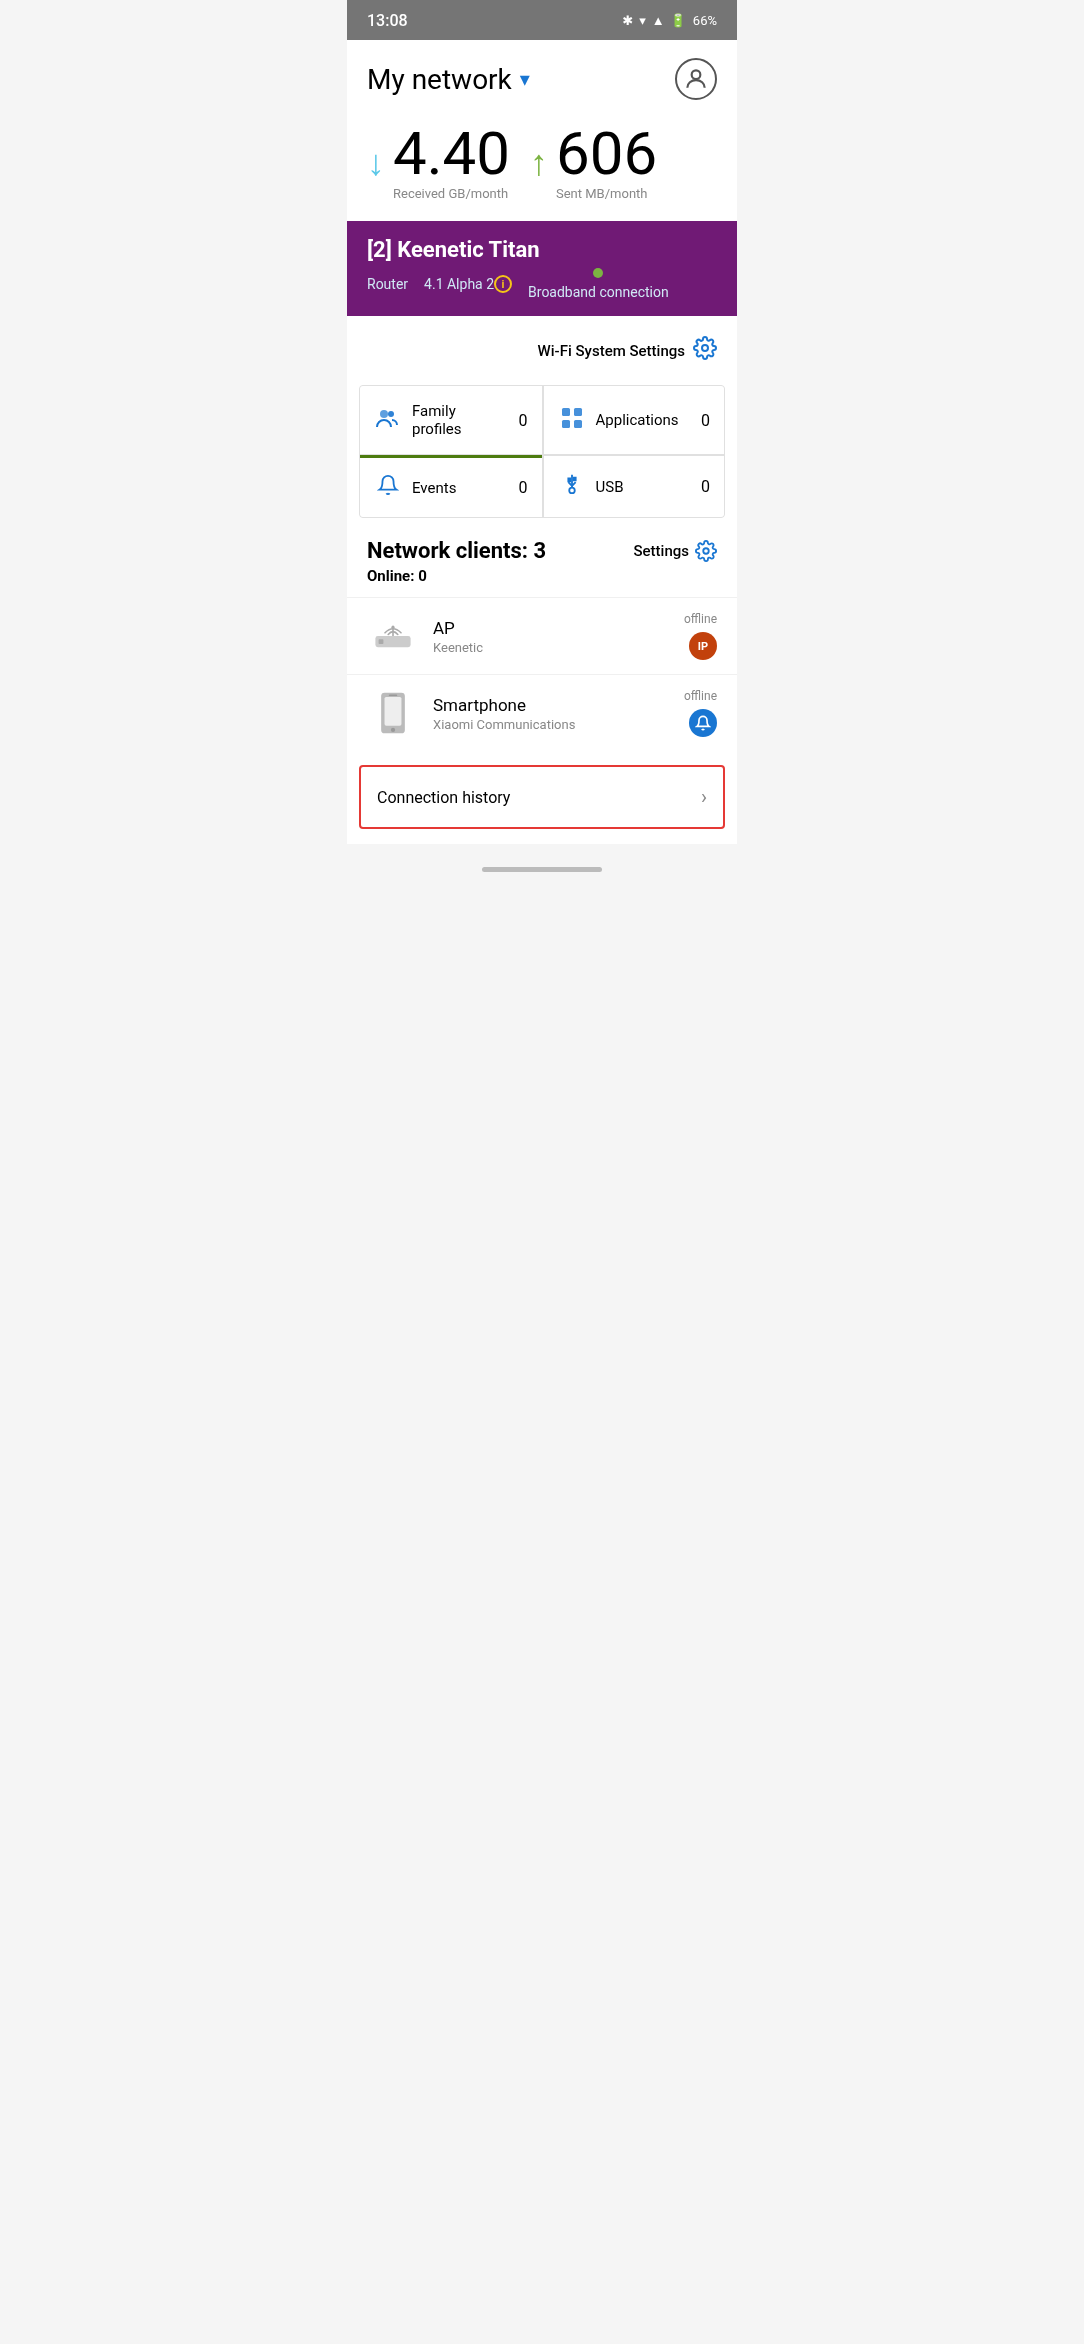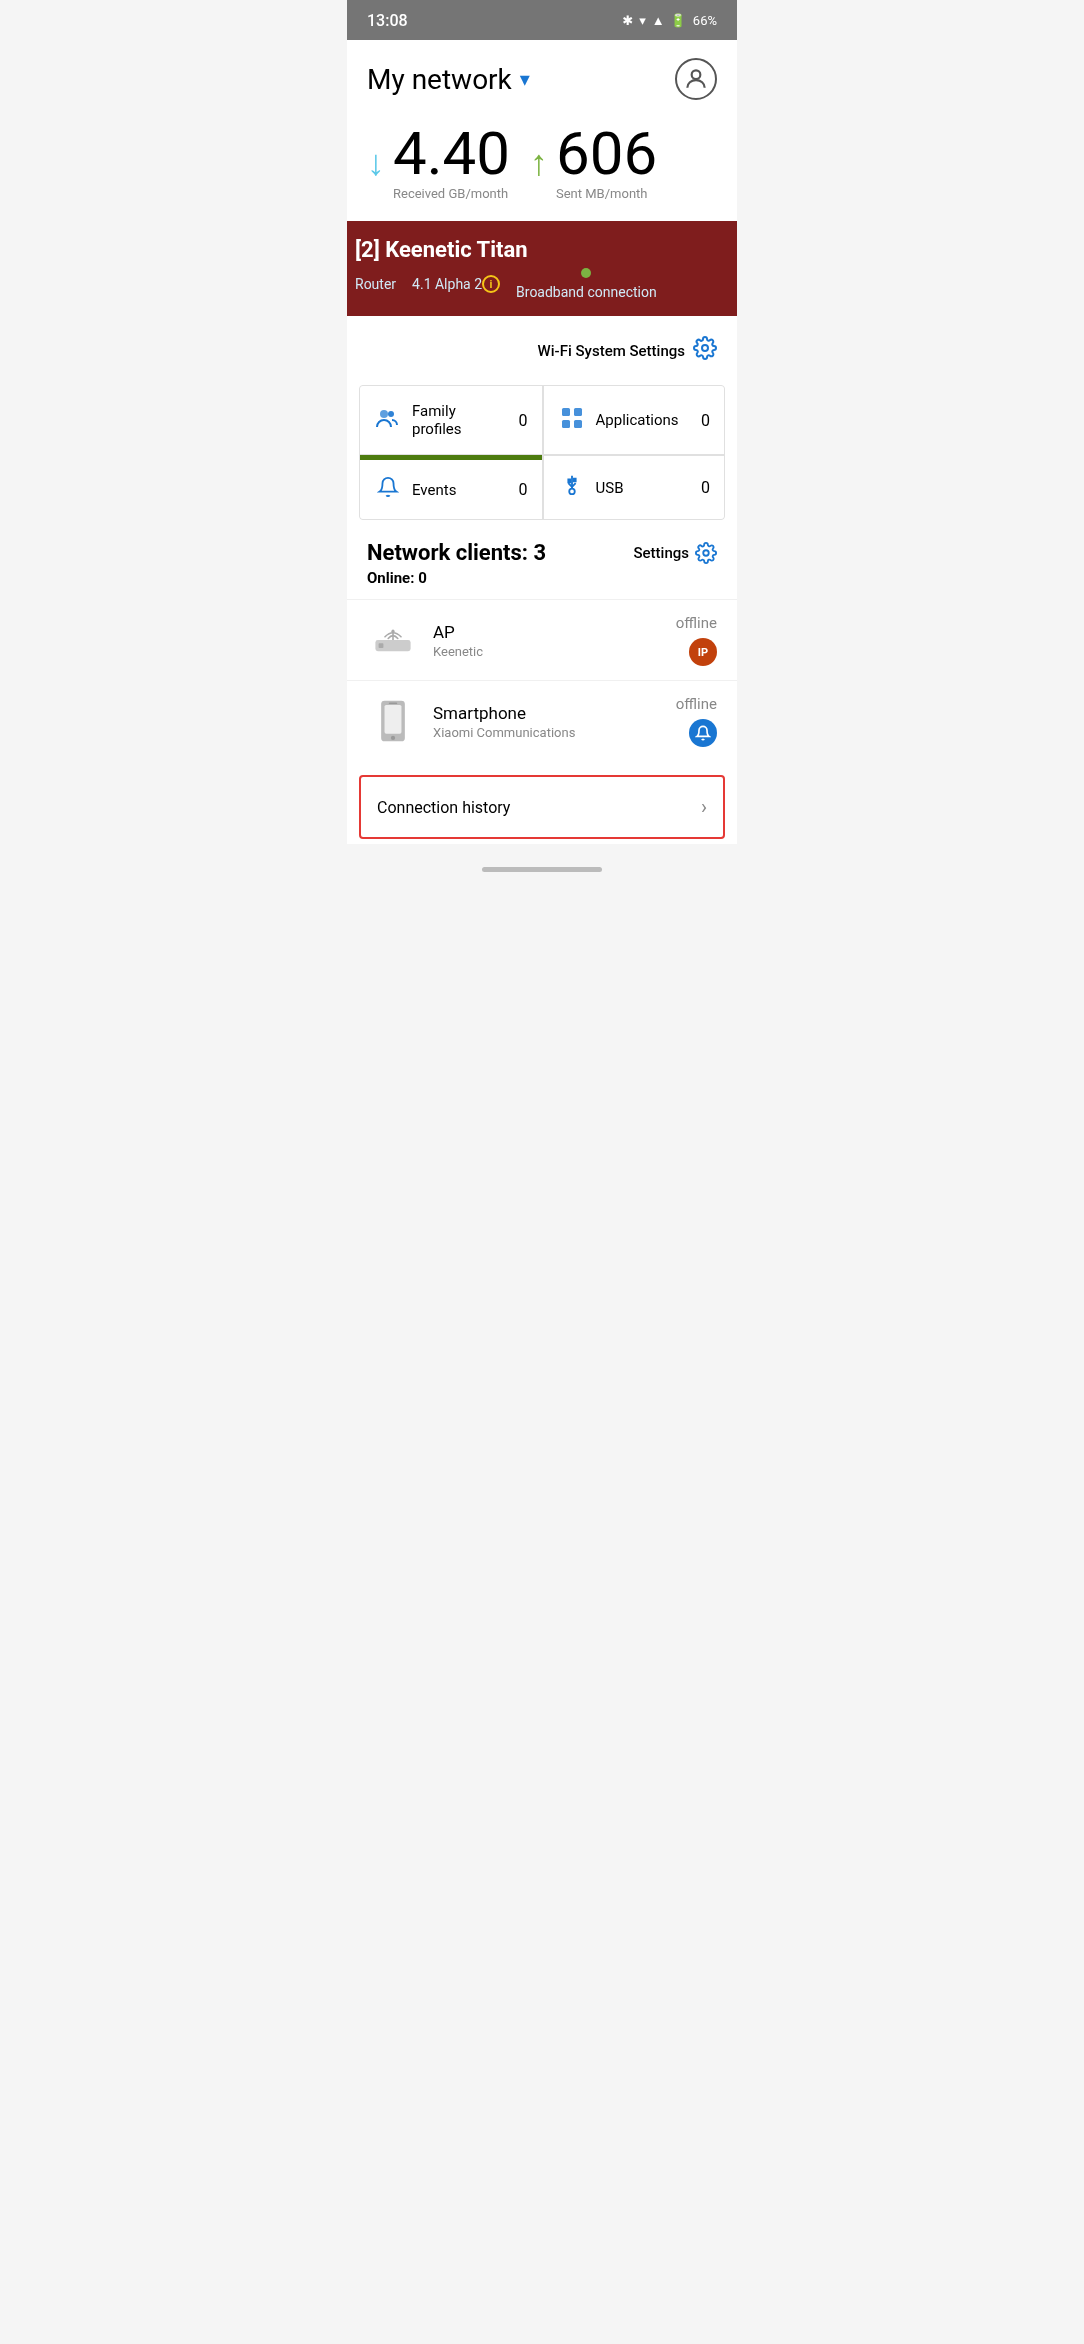--- a/index.html
+++ b/index.html
@@ -99,22 +99,22 @@
       line-height: 1;
     }
     .stat-label {
       font-size: 13px;
       color: #888;
       margin-top: 2px;
     }
 
     
     .router-banner {
-      background: #7f1d1d;
-      padding: 16px 8px;
+      background: #701a75;
+      padding: 16px 20px;
       color: white;
       margin: 0;
     }
     .router-name {
       font-size: 22px;
       font-weight: 700;
       margin-bottom: 6px;
     }
     .router-meta {
       display: flex;
@@ -265,21 +265,21 @@
       color: #888;
       margin-top: 2px;
     }
     .client-status {
       display: flex;
       flex-direction: column;
       align-items: flex-end;
       gap: 6px;
     }
     .offline-label {
-      font-size: 15px;
+      font-size: 12px;
       color: #888;
     }
     .client-badge {
       width: 28px;
       height: 28px;
       border-radius: 50%;
       background: #1976d2;
       display: flex;
       align-items: center;
       justify-content: center;
@@ -415,21 +415,21 @@
           <rect x="1" y="1" width="8" height="8" rx="1.5" fill="#1976d2" opacity="0.8"></rect>
           <rect x="13" y="1" width="8" height="8" rx="1.5" fill="#1976d2" opacity="0.8"></rect>
           <rect x="1" y="13" width="8" height="8" rx="1.5" fill="#1976d2" opacity="0.8"></rect>
           <rect x="13" y="13" width="8" height="8" rx="1.5" fill="#1976d2" opacity="0.8"></rect>
         </svg>
       </span>
       <span class="card-label">Applications</span>
       <span class="card-count">0</span>
     </div>
 
-    <div class="grid-card" style="border-top: 5px solid #4d7c0f;">
+    <div class="grid-card" style="border-top: 3px solid #4d7c0f;">
       <span class="card-icon">
         <svg width="22" height="22" viewBox="0 0 24 24" fill="none" stroke="#1976d2" stroke-width="2">
           <path d="M18 8A6 6 0 1 0 6 8c0 7-3 9-3 9h18s-3-2-3-9"></path>
           <path d="M13.73 21a2 2 0 0 1-3.46 0"></path>
         </svg>
       </span>
       <span class="card-label">Events</span>
       <span class="card-count">0</span>
     </div>
 

